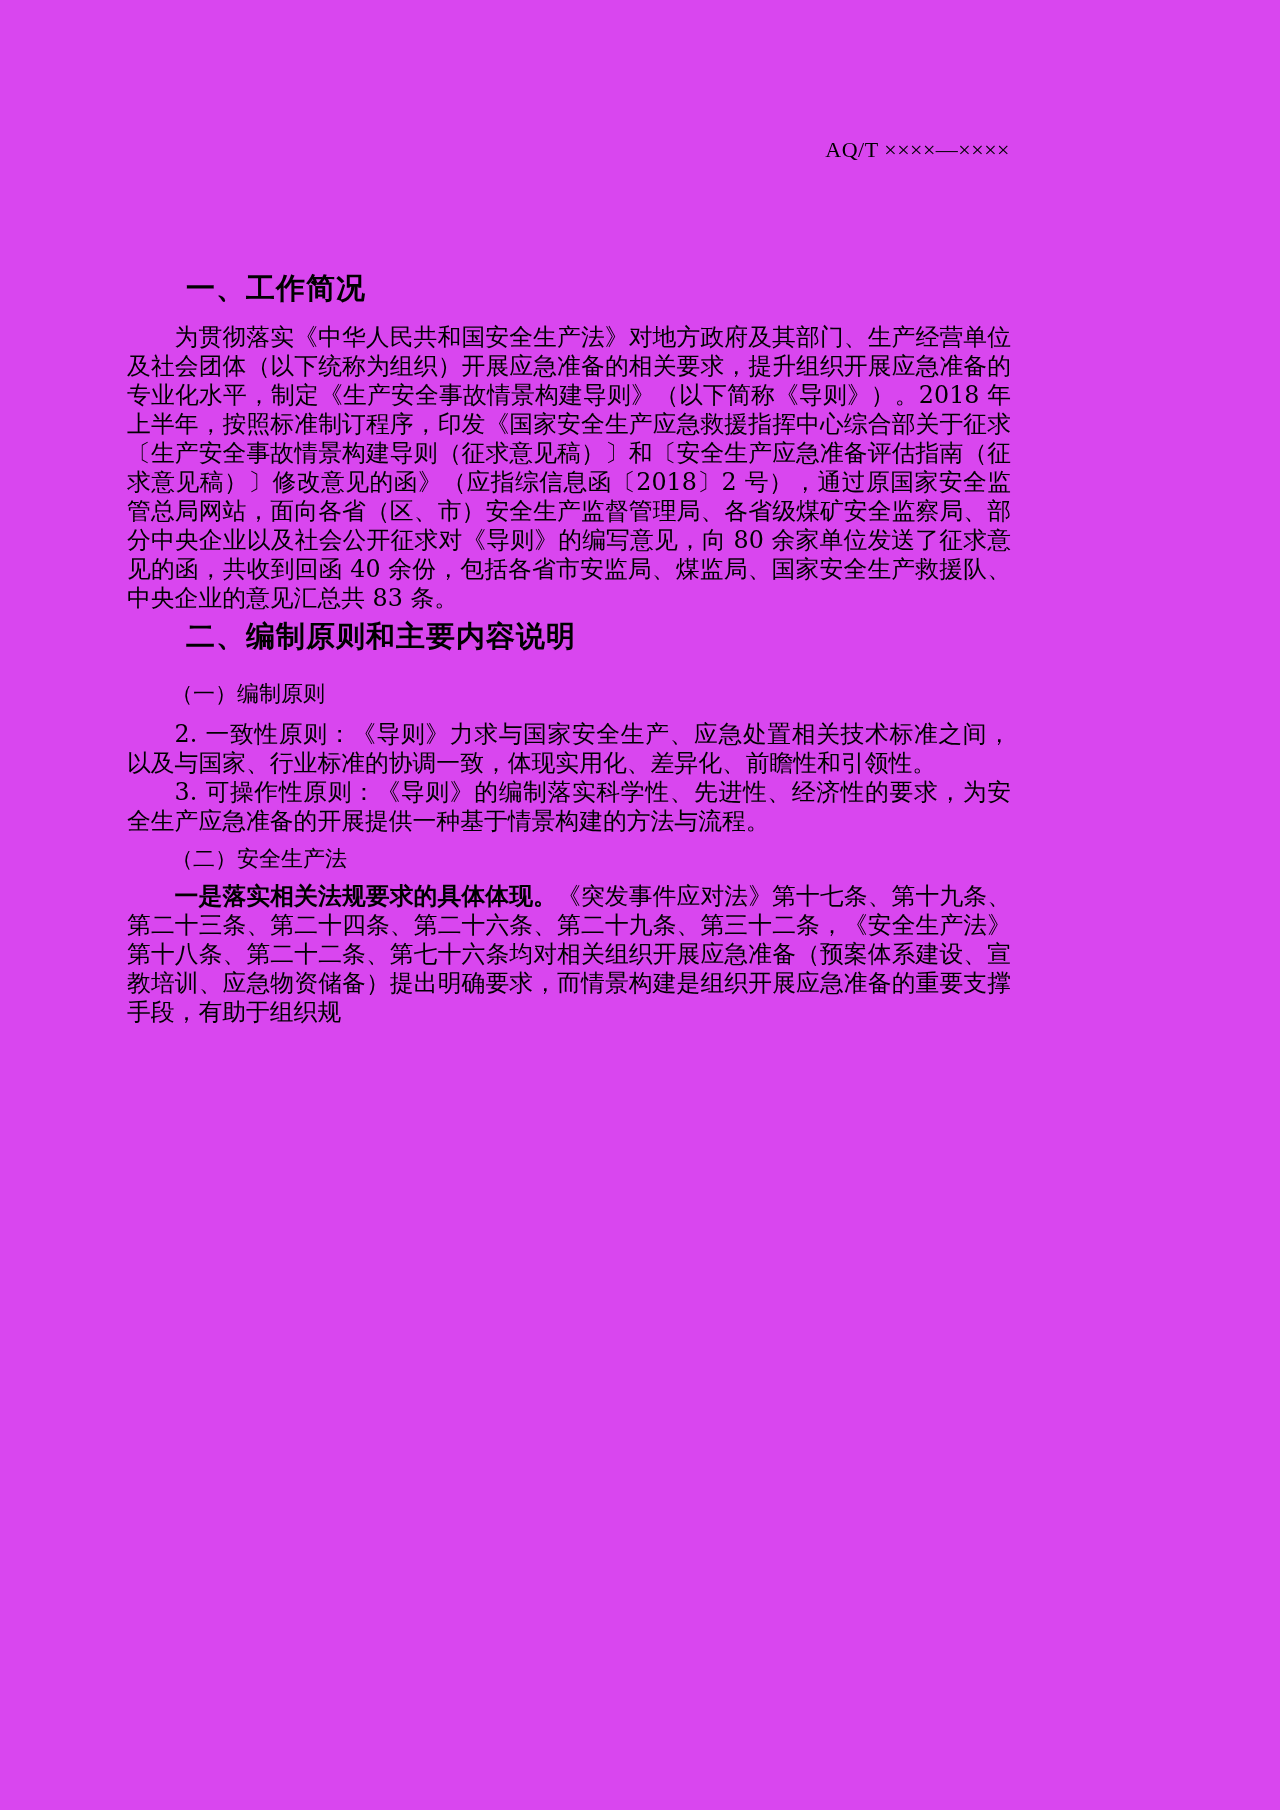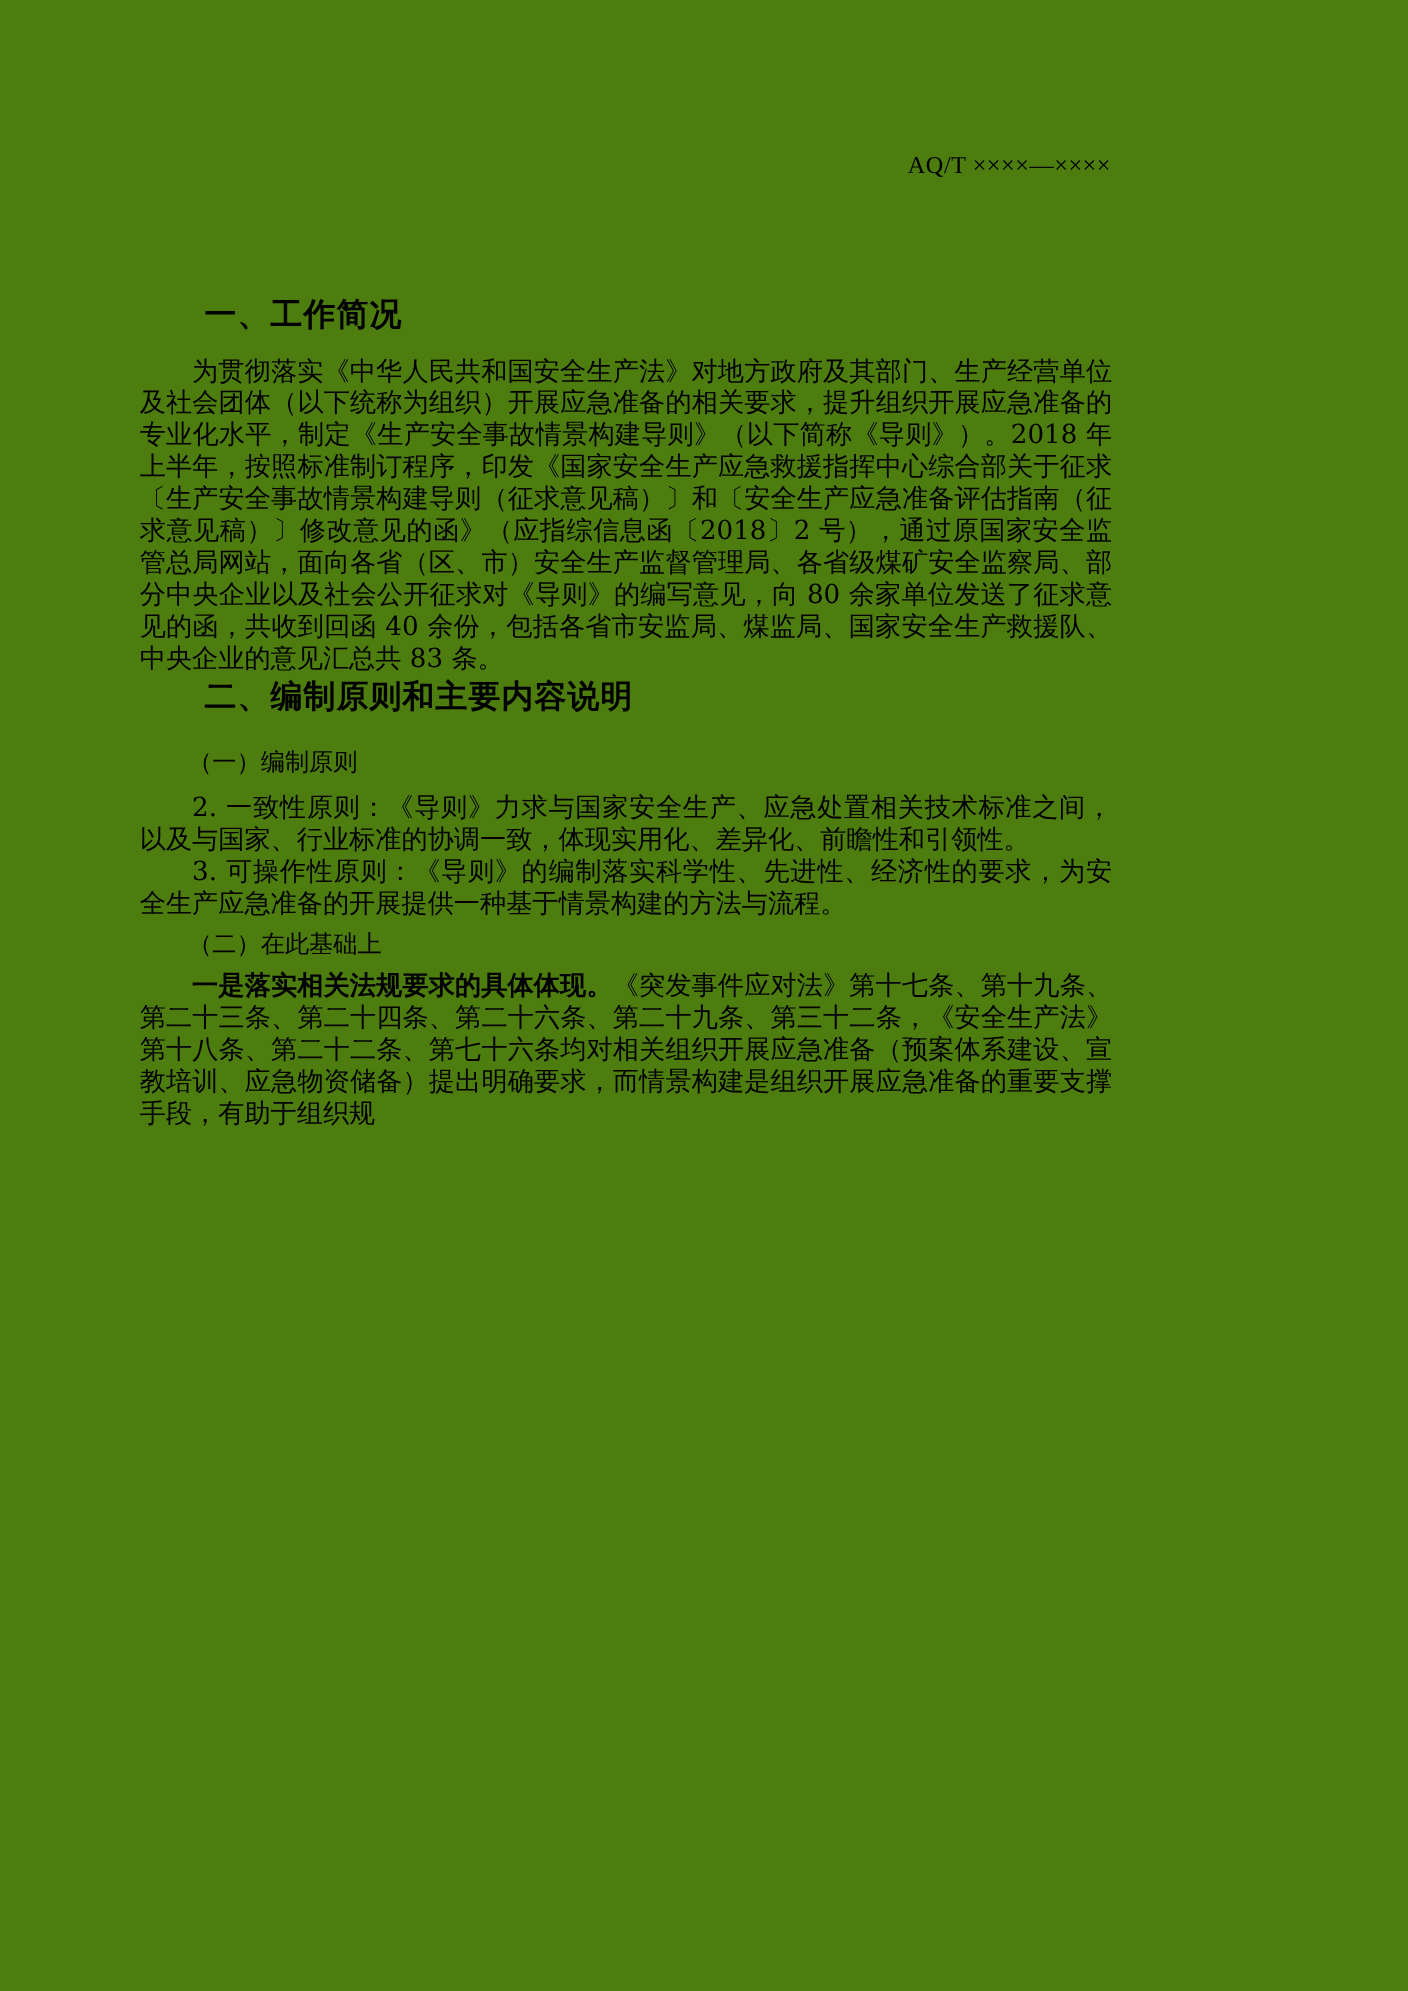--- a/index.html
+++ b/index.html
@@ -1,20 +1,20 @@
 <!DOCTYPE html>
 <html><head>
 <meta charset="utf-8">
 <style>
   html, body { margin: 0; padding: 0; background: #ffffff; }
   .page {
     position: relative;
     width: 1280px;
     height: 1810px;
-    background: #4d7c0f;
+    background: #d946ef;
     color: #000000;
     font-family: "DejaVu Serif", "Liberation Serif", serif;
     overflow: hidden;
   }
   .doc-code {
     position: absolute;
     top: 136px;
     left: 0;
     width: 1010px;
     text-align: right;
@@ -23,21 +23,21 @@
     font-family: "Liberation Serif", "DejaVu Serif", serif;
     letter-spacing: 0.5px;
   }
   .content {
     position: absolute;
     left: 127px;
     top: 265px;
     width: 884px;
   }
   .section-heading {
-    font-family: Liberation Mono, monospace;
+    font-family: Liberation Serif, serif;
     font-weight: bold;
     font-size: 29px;
     line-height: 46px;
     margin: 0 0 12px 0;
     text-indent: 59px;
     letter-spacing: 1px;
   }
   .section-heading.second {
     margin-top: 0;
     margin-bottom: 8px;
@@ -89,20 +89,20 @@
 
     <h1 class="section-heading second">二、编制原则和主要内容说明</h1>
 
     <p class="sub-heading">（一）编制原则</p>
 
 
     <p class="body-par">2. 一致性原则：《导则》力求与国家安全生产、应急处置相关技术标准之间，以及与国家、行业标准的协调一致，体现实用化、差异化、前瞻性和引领性。</p>
 
     <p class="body-par">3. 可操作性原则：《导则》的编制落实科学性、先进性、经济性的要求，为安全生产应急准备的开展提供一种基于情景构建的方法与流程。</p>
 
-    <p class="sub-heading tight">（二）在此基础上</p>
+    <p class="sub-heading tight">（二）安全生产法</p>
 
     <p class="body-par"><span class="lead-bold">一是落实相关法规要求的具体体现。</span><span>《突发事件应对法》第十七条、第十九条、第二十三条、第二十四条、第二十六条、第二十九条、第三十二条，《安全生产法》第十八条、第二十二条、第七十六条均对相关组织开展应急准备（预案体系建设、宣教培训、应急物资储备）提出明确要求，而情景构建是组织开展应急准备的重要支撑手段，有助于组织规</span></p>
 
   </div>
 
 
 </div>
 
 </body></html>

